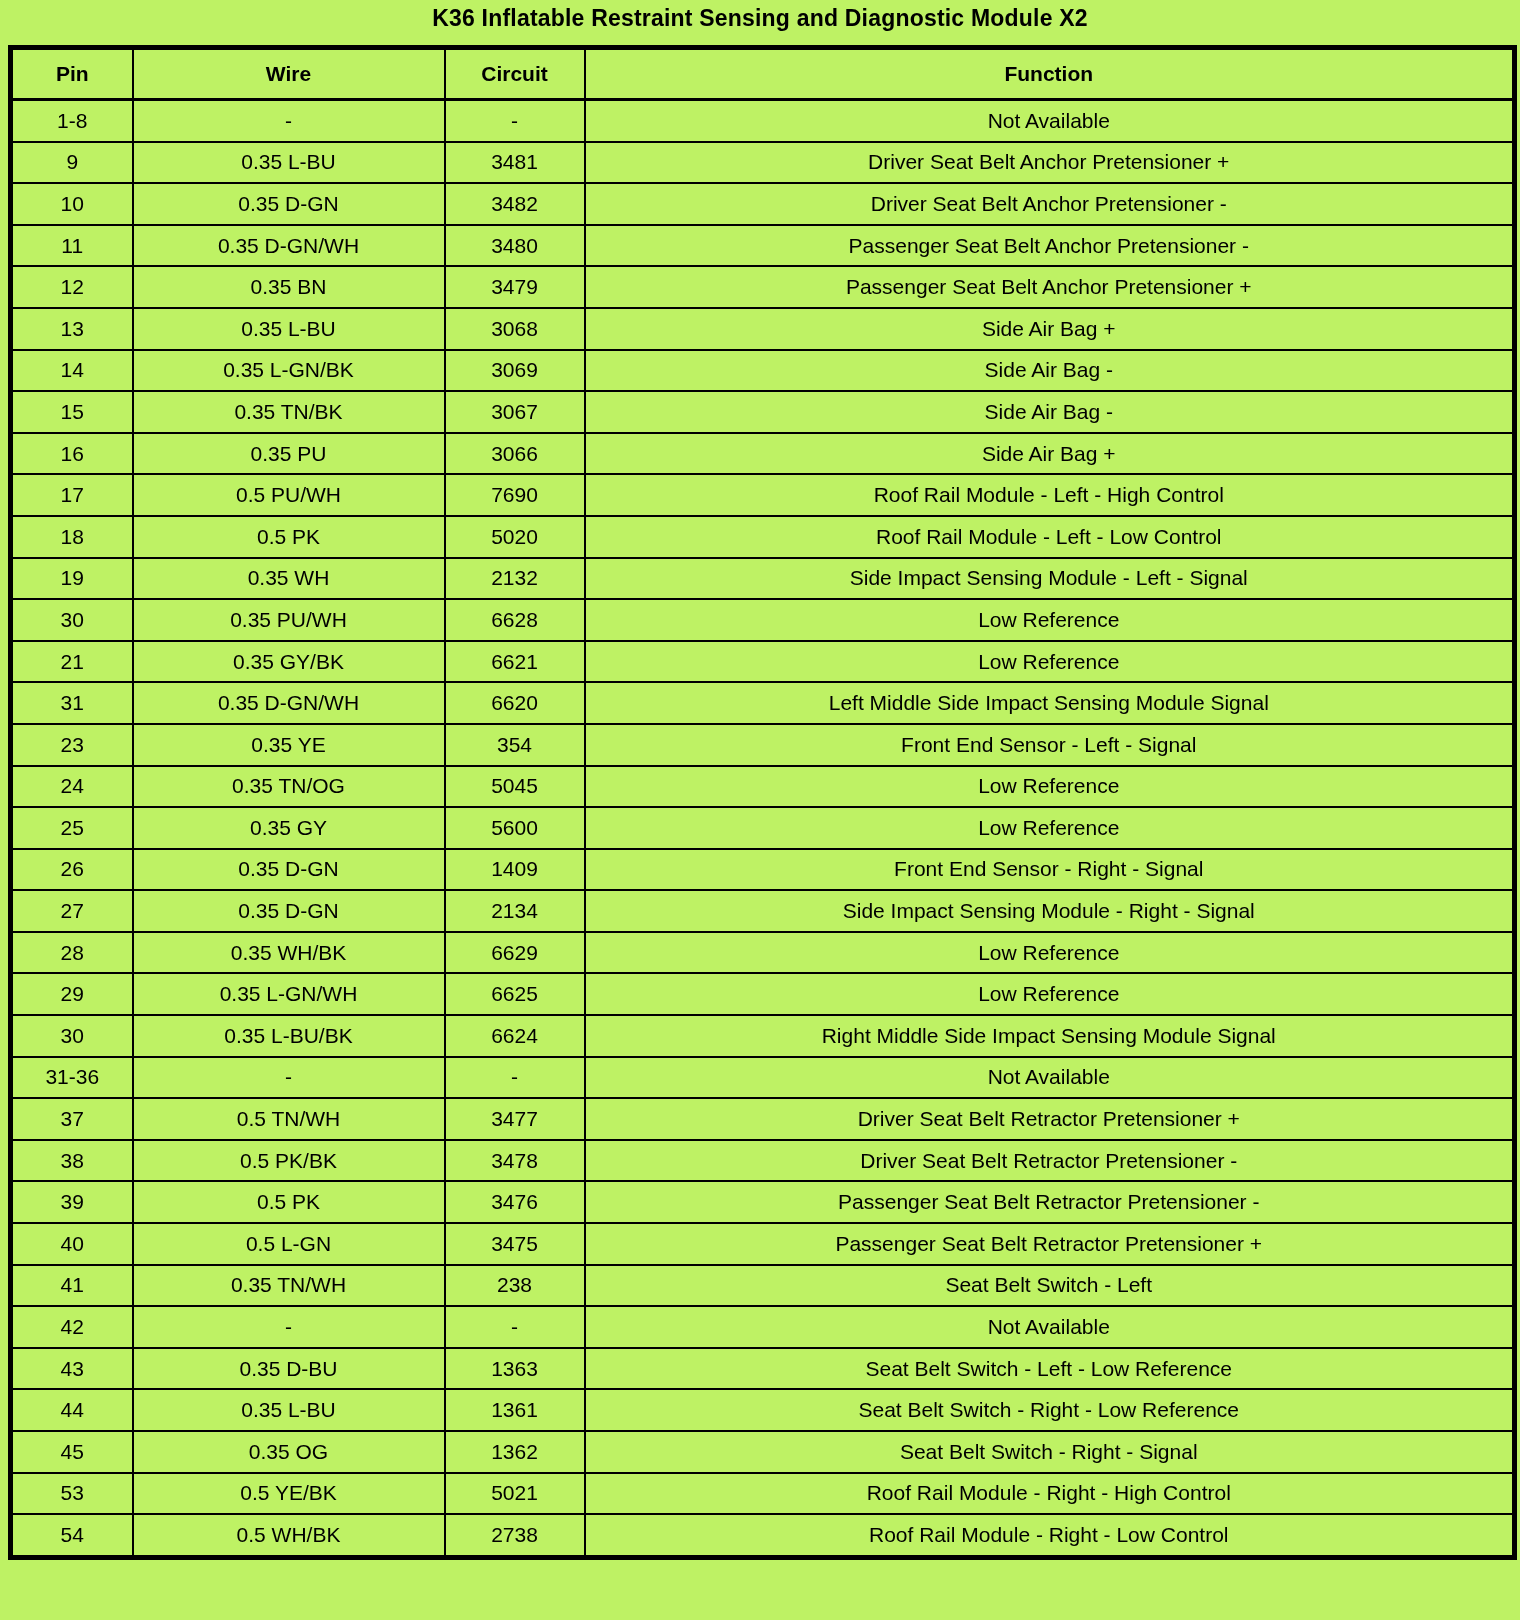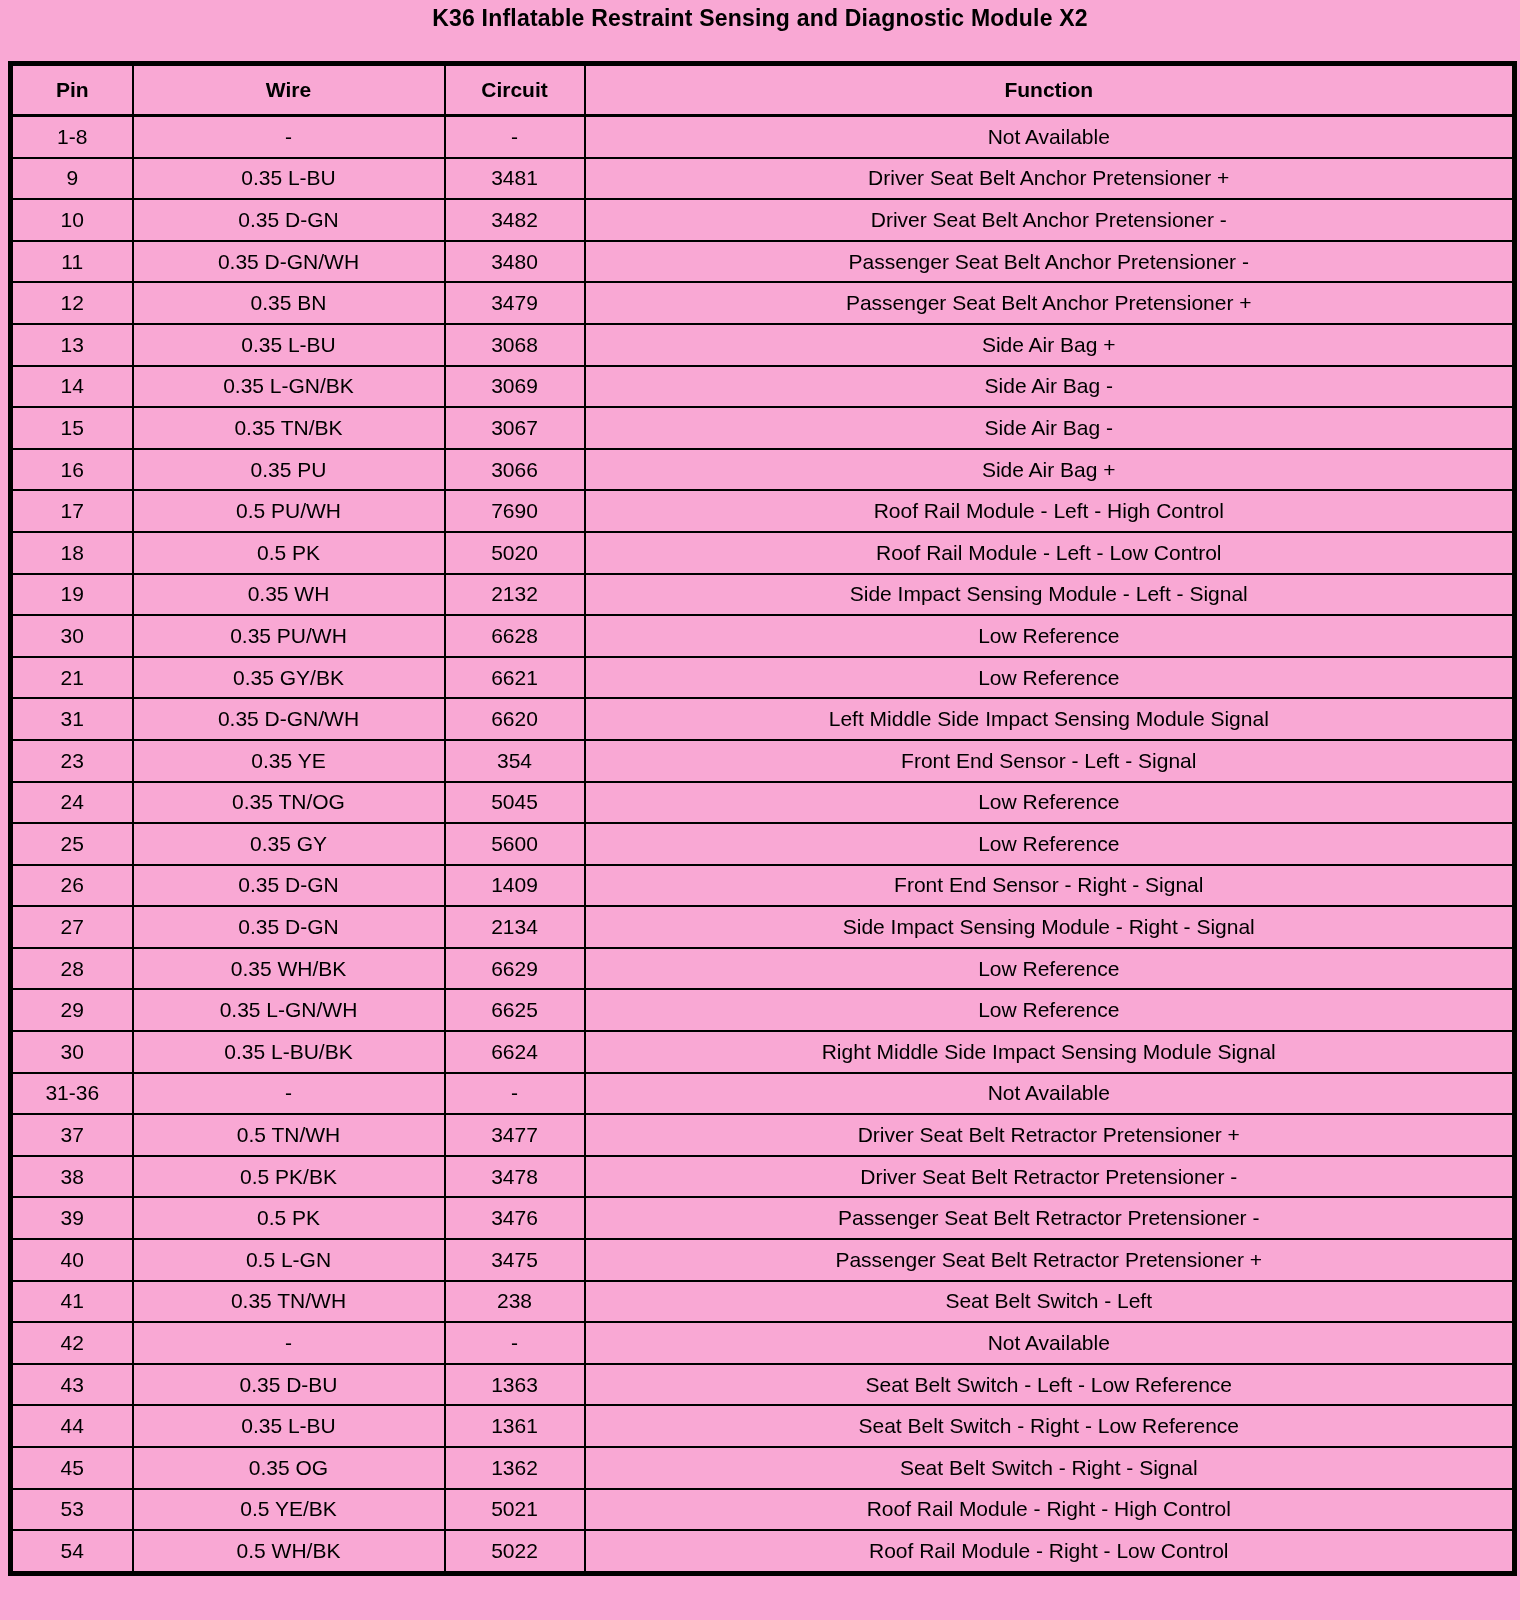--- a/index.html
+++ b/index.html
@@ -4,40 +4,39 @@
 <style>
   html, body {
     margin: 0;
     padding: 0;
     background: #ffffff;
   }
   .page {
     position: relative;
     width: 1520px;
     height: 1620px;
-    background: #f9a8d4;
+    background: #bef264;
     color: #000000;
     font-family: "Liberation Sans", sans-serif;
   }
   .doc-title {
     padding-top: 5px;
     text-align: center;
     font-size: 23px;
     font-weight: bold;
     letter-spacing: 0.2px;
   }
   table.pin-table {
     position: absolute;
     top: 45px;
     left: 8px;
     width: 1504px;
     border-collapse: collapse;
     table-layout: fixed;
     border: 5px solid #000000;
-    margin-top: 16px;
   }
   table.pin-table th,
   table.pin-table td {
     border: 2px solid #000000;
     font-size: 21px;
     overflow: hidden;
     white-space: nowrap;
   }
   table.pin-table th {
     height: 46px;
@@ -274,18 +273,18 @@
         </tr>
         <tr>
           <td class="ctr">53</td>
           <td class="ctr">0.5 YE/BK</td>
           <td class="ctr">5021</td>
           <td class="fn">Roof Rail Module - Right - High Control</td>
         </tr>
         <tr>
           <td class="ctr">54</td>
           <td class="ctr">0.5 WH/BK</td>
-          <td class="ctr">5022</td>
+          <td class="ctr">2738</td>
           <td class="fn">Roof Rail Module - Right - Low Control</td>
         </tr>
       </tbody>
   </table>
 </div>
 
 </body></html>

